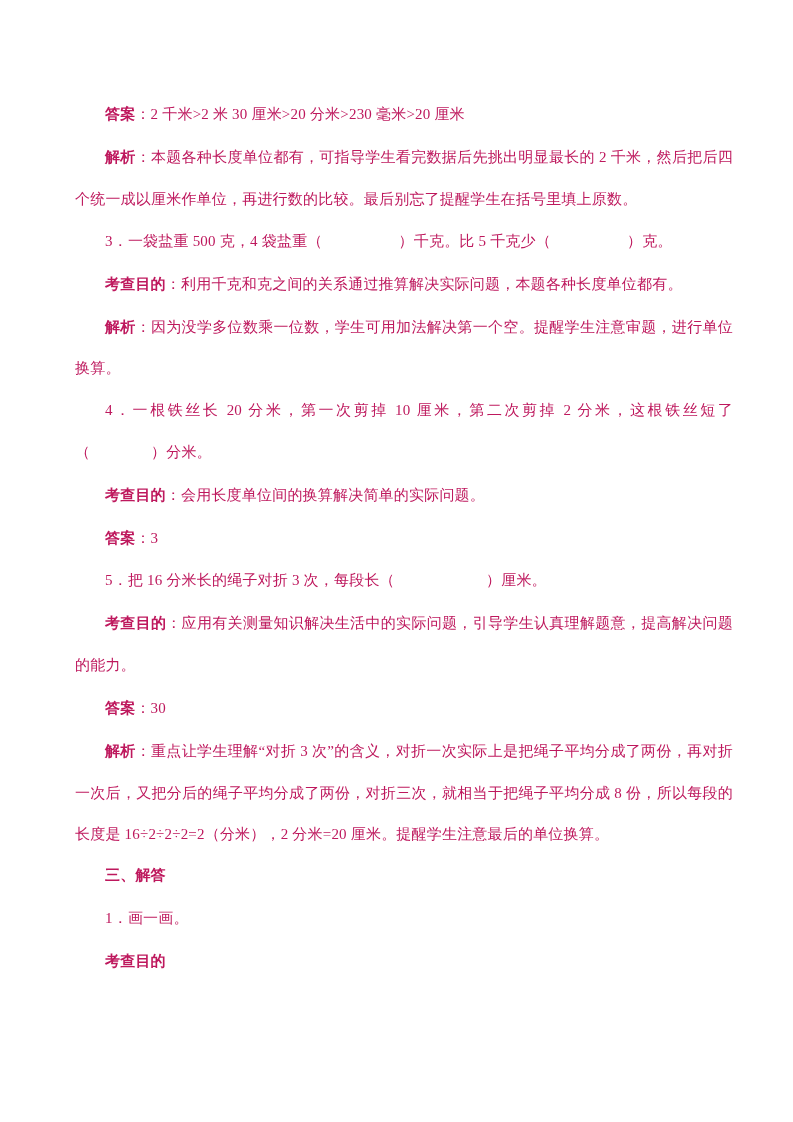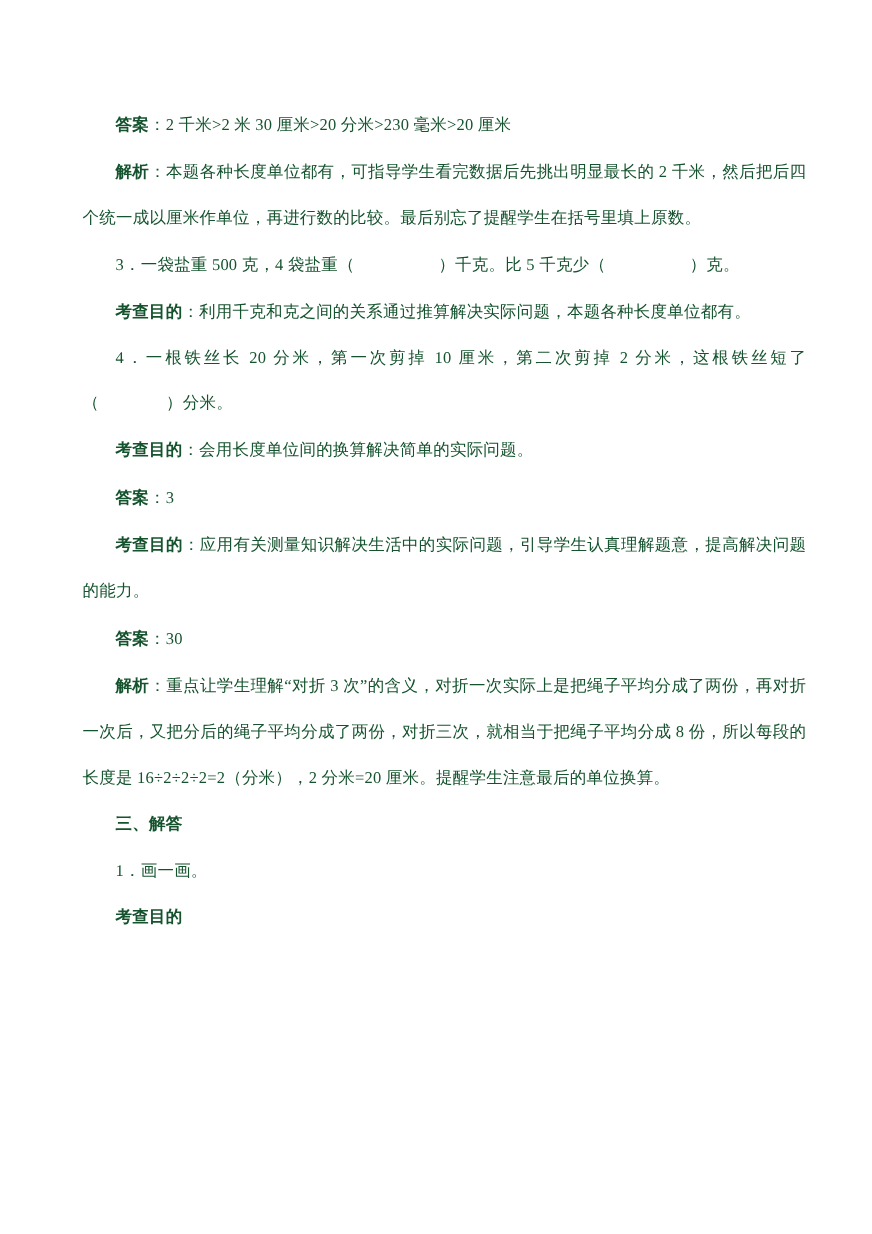--- a/index.html
+++ b/index.html
@@ -8,21 +8,21 @@
     background: #ffffff;
   }
   .page {
     position: relative;
     box-sizing: border-box;
     width: 793px;
     height: 1122px;
     background: #ffffff;
     padding: 93px 60px 0 75px;
     overflow: hidden;
-    color: #14532d;
+    color: #be185d;
     font-family: "Liberation Serif", "DejaVu Serif", serif;
   }
   p.line {
     margin: 0;
     font-size: 15px;
     line-height: 41.9px;
     text-indent: 2em;
     text-align: justify;
     letter-spacing: 0.2px;
   }
@@ -42,28 +42,30 @@
 
   <p class="line"><b class="lbl">答案</b><span>：2 千米&gt;2 米 30 厘米&gt;20 分米&gt;230 毫米&gt;20 厘米</span></p>
 
   <p class="line"><b class="lbl">解析</b><span>：本题各种长度单位都有，可指导学生看完数据后先挑出明显最长的 2 千米，然后把后四个统一成以厘米作单位，再进行数的比较。最后别忘了提醒学生在括号里填上原数。</span></p>
 
   <p class="line"><span>3．一袋盐重 500 克，4 袋盐重（　　　　　）千克。比 5 千克少（　　　　　）克。</span></p>
 
   <p class="line"><b class="lbl">考查目的</b><span>：利用千克和克之间的关系通过推算解决实际问题，本题各种长度单位都有。</span></p>
 
 
+  <p class="line"><b class="lbl">解析</b><span>：因为没学多位数乘一位数，学生可用加法解决第一个空。提醒学生注意审题，进行单位换算。</span></p>
 
   <p class="line"><span>4．一根铁丝长 20 分米，第一次剪掉 10 厘米，第二次剪掉 2 分米，这根铁丝短了（　　　　）分米。</span></p>
 
   <p class="line"><b class="lbl">考查目的</b><span>：会用长度单位间的换算解决简单的实际问题。</span></p>
 
   <p class="line"><b class="lbl">答案</b><span>：3</span></p>
 
 
+  <p class="line"><span>5．把 16 分米长的绳子对折 3 次，每段长（　　　　　　）厘米。</span></p>
 
   <p class="line"><b class="lbl">考查目的</b><span>：应用有关测量知识解决生活中的实际问题，引导学生认真理解题意，提高解决问题的能力。</span></p>
 
   <p class="line"><b class="lbl">答案</b><span>：30</span></p>
 
   <p class="line"><b class="lbl">解析</b><span>：重点让学生理解“对折 3 次”的含义，对折一次实际上是把绳子平均分成了两份，再对折一次后，又把分后的绳子平均分成了两份，对折三次，就相当于把绳子平均分成 8 份，所以每段的长度是 16÷2÷2÷2=2（分米），2 分米=20 厘米。提醒学生注意最后的单位换算。</span></p>
 
   <p class="line sec"><span>三、解答</span></p>
 
   <p class="line"><span>1．画一画。</span></p>

